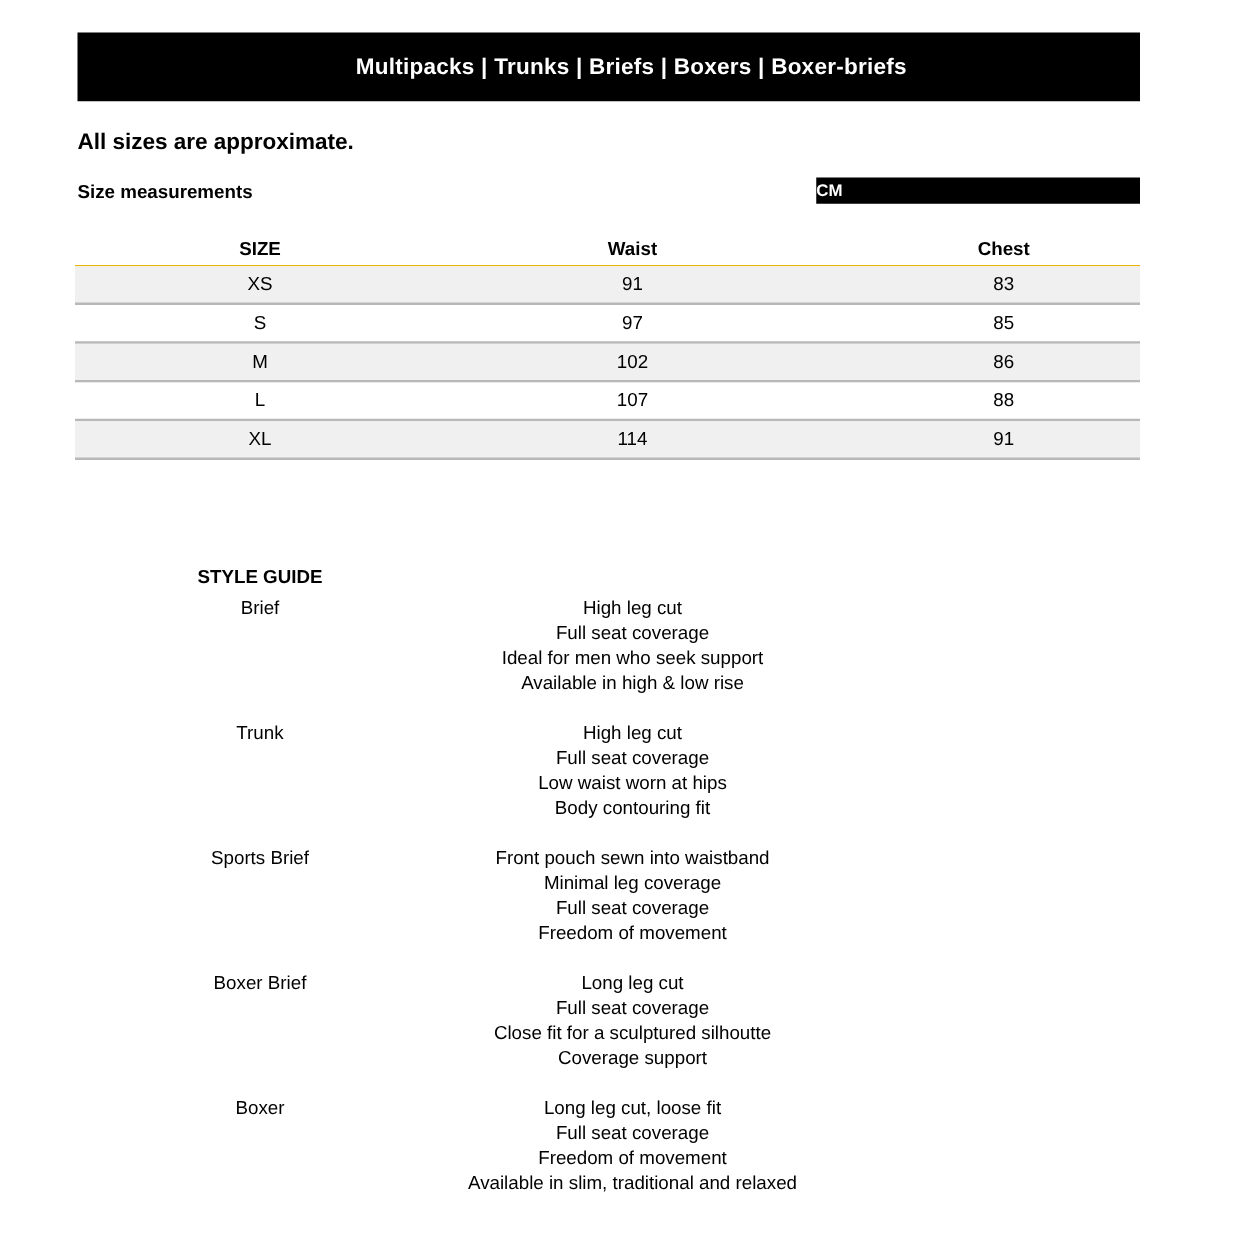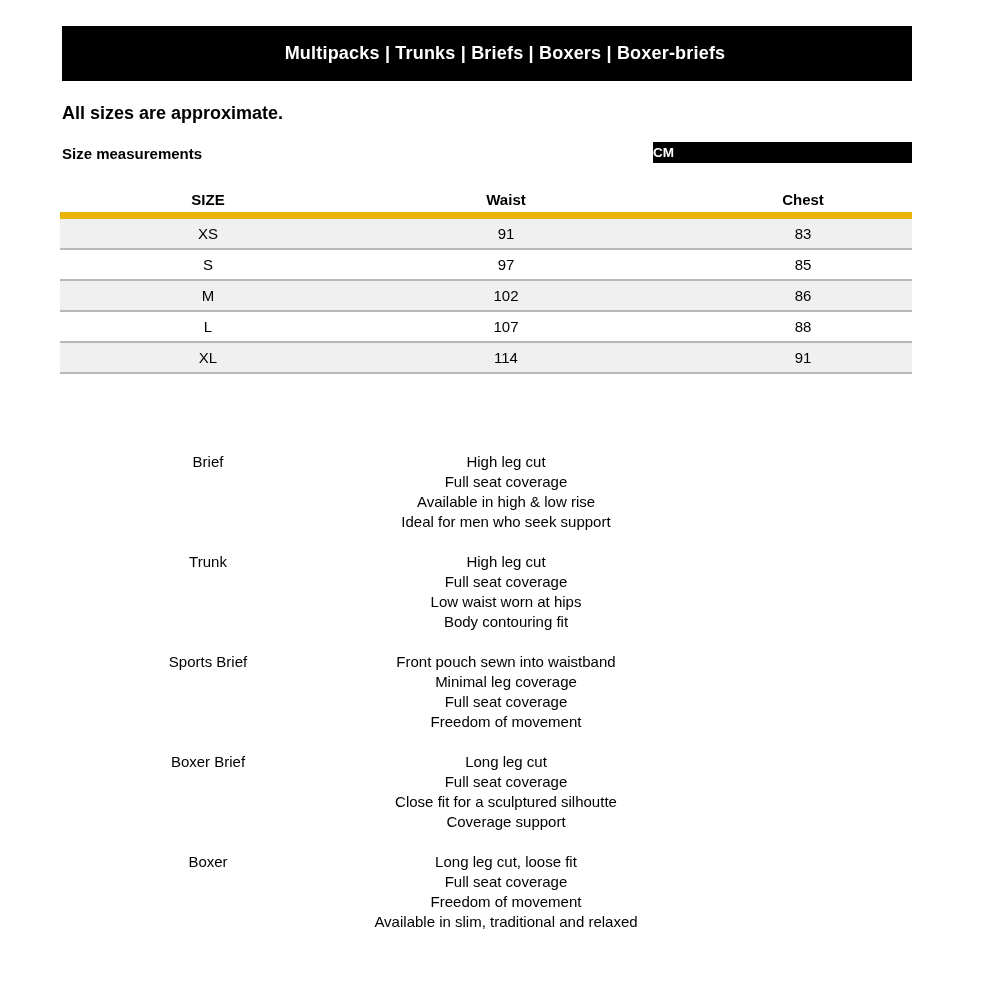--- a/index.html
+++ b/index.html
@@ -24,21 +24,21 @@
   .cm-badge {
     position:absolute; left:653px; top:142px; width:295px; height:21px;
     background:#000000; display:flex; align-items:center; 
   }
   .cm-badge span { color:#ffffff; font-size:13.5px; font-weight:bold; }
 
   
   .size-table { position:absolute; left:60px; top:186px; width:890px; font-size:15px; }
   .t-row { display:grid; grid-template-columns:296px 300px 294px; }
   .t-row > div { display:flex; align-items:center; justify-content:center; }
-  .t-head { height:26px; font-weight:bold; border-bottom:7px solid #eab308; }
+  .t-head { height:26px; font-weight:bold; border-bottom:1px solid #eab308; }
   .t-data { height:29px; border-bottom:2px solid #b8b8b8; background:#ffffff; }
   .t-data.alt { background:#f0f0f0; }
   .t-data.last { border-bottom:none; }
 
   
   .style-guide { position:absolute; left:60px; top:452px; width:890px; font-size:15px; }
   .sg-title-row { display:grid; grid-template-columns:296px 300px 294px; margin-bottom:5px; }
   .sg-title { text-align:center; font-weight:bold; line-height:20px; }
   .sg-block { display:grid; grid-template-columns:296px 300px 294px; margin-bottom:20px; }
   .sg-label { text-align:center; line-height:20px; }
@@ -91,28 +91,33 @@
         </div>
         <div class="t-row t-data alt">
           <div>XL</div>
           <div>114</div>
           <div>91</div>
         </div>
       </div>
   </div>
 
   <div class="style-guide">
+    <div class="sg-title-row">
+      <div class="sg-title">STYLE GUIDE</div>
+      <div></div>
+        <div></div>
+    </div>
     <div id="style-guide-body">
         <div class="sg-block">
           <div class="sg-label">Brief</div>
           <div class="sg-lines">
             <div>High leg cut</div>
             <div>Full seat coverage</div>
+            <div>Ideal for men who seek support</div>
             <div>Available in high &amp; low rise</div>
-            <div>Ideal for men who seek support</div>
           </div>
           <div></div>
         </div>
         <div class="sg-block">
           <div class="sg-label">Trunk</div>
           <div class="sg-lines">
             <div>High leg cut</div>
             <div>Full seat coverage</div>
             <div>Low waist worn at hips</div>
             <div>Body contouring fit</div>

